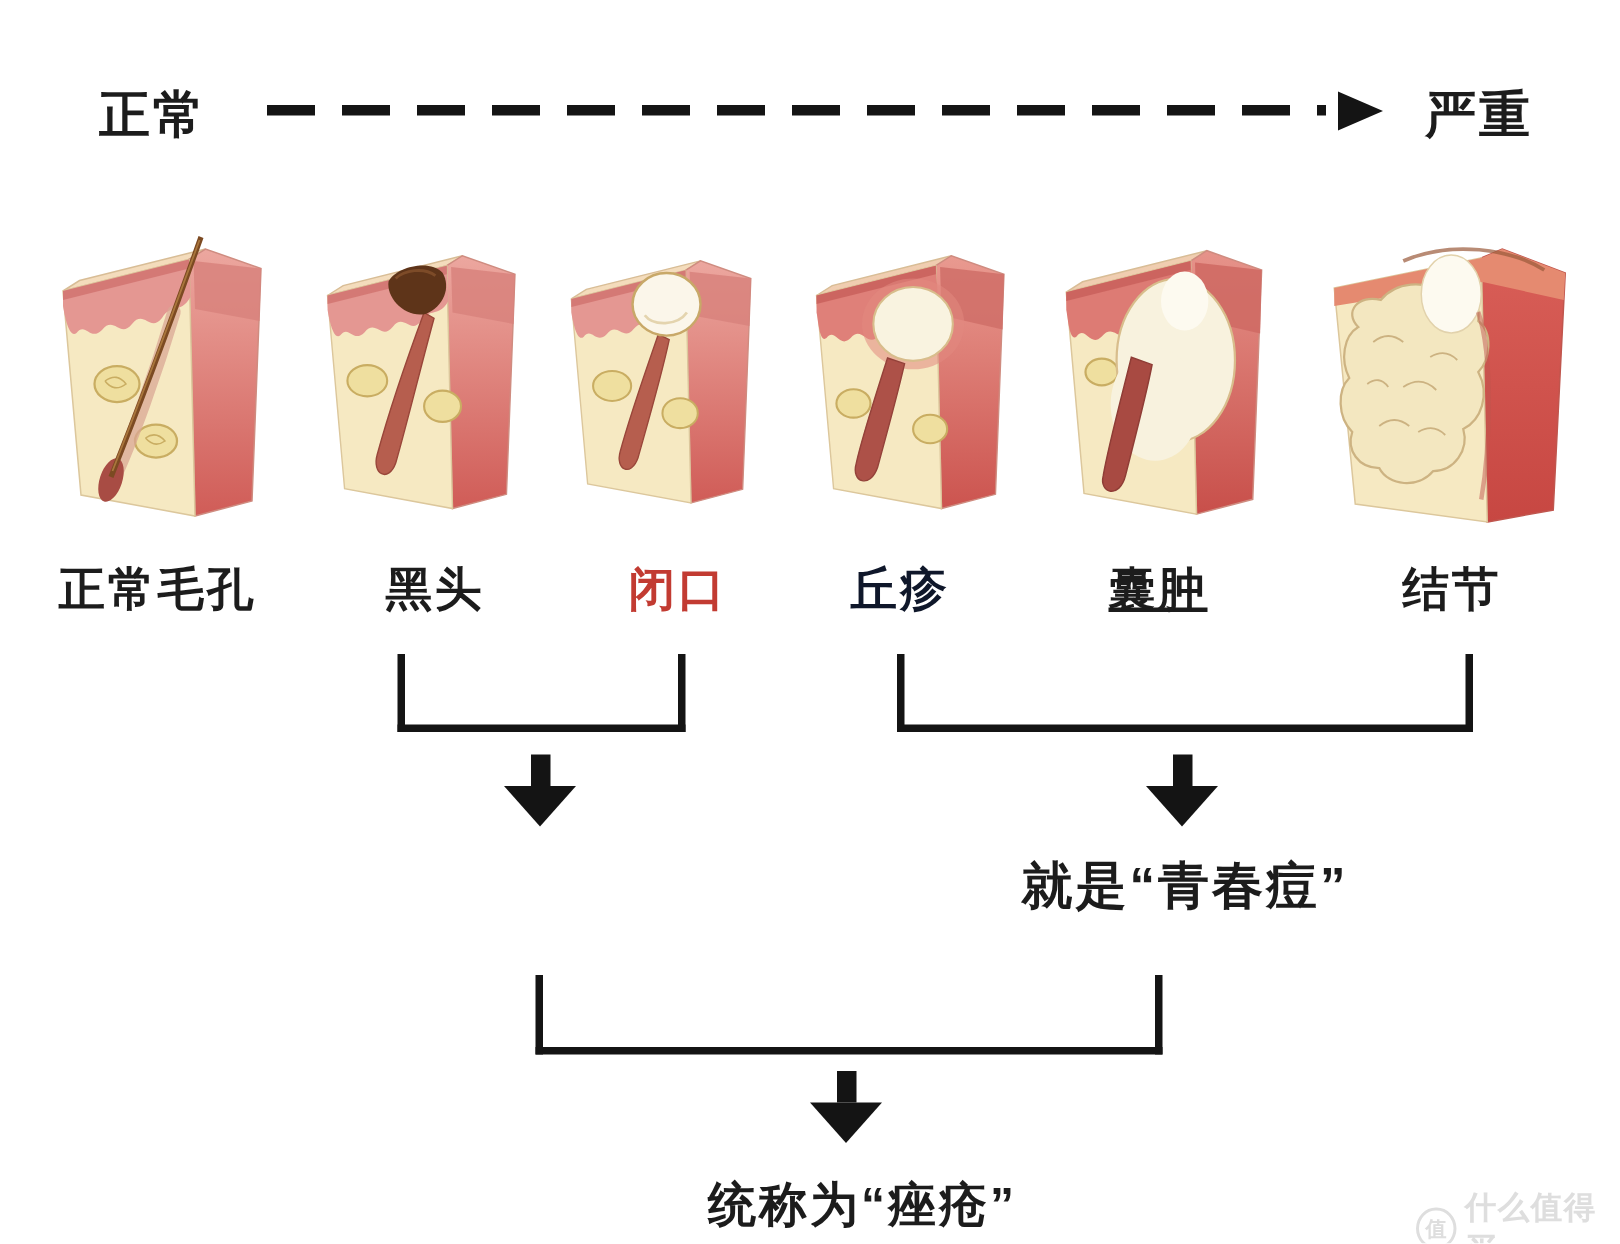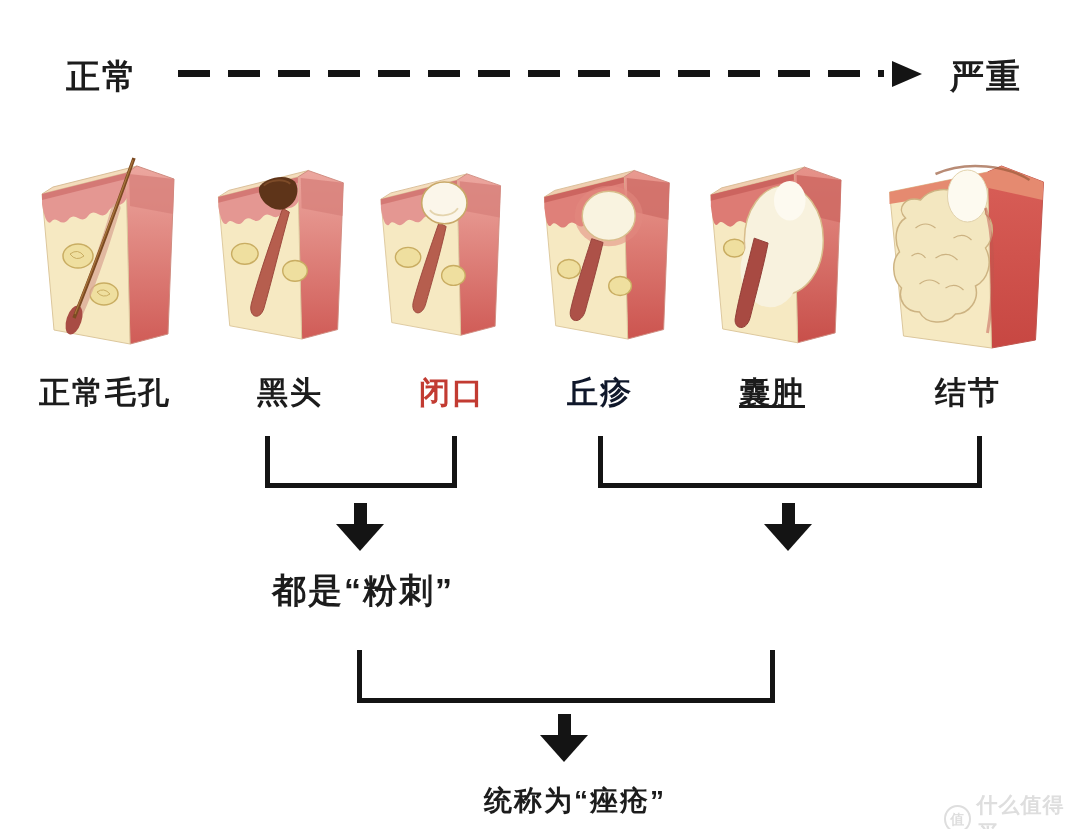--- a/index.html
+++ b/index.html
@@ -29,21 +29,21 @@
   .down-arrow{position:absolute;display:flex;flex-direction:column;align-items:center;transform:translateX(-50%);}
   .down-arrow .stem{width:13px;height:21px;background:#141414;}
   .down-arrow .head{width:0;height:0;border-left:24px solid transparent;border-right:24px solid transparent;border-top:27px solid #141414;}
   .arrow-1{left:360px;top:503px;}
   .arrow-2{left:788px;top:503px;}
   .arrow-3{left:564px;top:714px;}
 
   .group-label{top:568px;font-size:34px;transform:translateX(-50%);}
   .group-1{left:363px;}
   .group-2{left:790px;}
-  .summary-label{left:575px;top:782px;font-size:28px;transform:translateX(-50%);}
+  .summary-label{left:575px;top:782px;font-size:32px;transform:translateX(-50%);}
 
   .watermark{position:absolute;left:944px;top:791px;display:flex;align-items:center;gap:6px;color:#dedede;font-weight:700;}
   .wm-logo{width:24px;height:24px;border:2px solid #dedede;border-radius:50%;display:flex;align-items:center;justify-content:center;font-size:14px;line-height:1;}
   .wm-text{font-size:21px;letter-spacing:1px;}
 </style>
 </head>
 <body>
 
 <div id="canvas">
 
@@ -195,21 +195,21 @@
   <div class="bracket bracket-2"></div>
   <div class="down-arrow arrow-1">
     <div class="stem"></div>
       <div class="head"></div>
   </div>
   <div class="down-arrow arrow-2">
     <div class="stem"></div>
       <div class="head"></div>
   </div>
 
-  <div class="txt group-label group-1">都是“粉刺”</div>
+  <div class="txt group-label group-2">就是“青春痘”</div>
 
   <div class="bracket bracket-3"></div>
   <div class="down-arrow arrow-3">
     <div class="stem"></div>
       <div class="head"></div>
   </div>
   <div class="txt summary-label">统称为“痤疮”</div>
 
   <div class="watermark">
     <div class="wm-logo">值</div>

